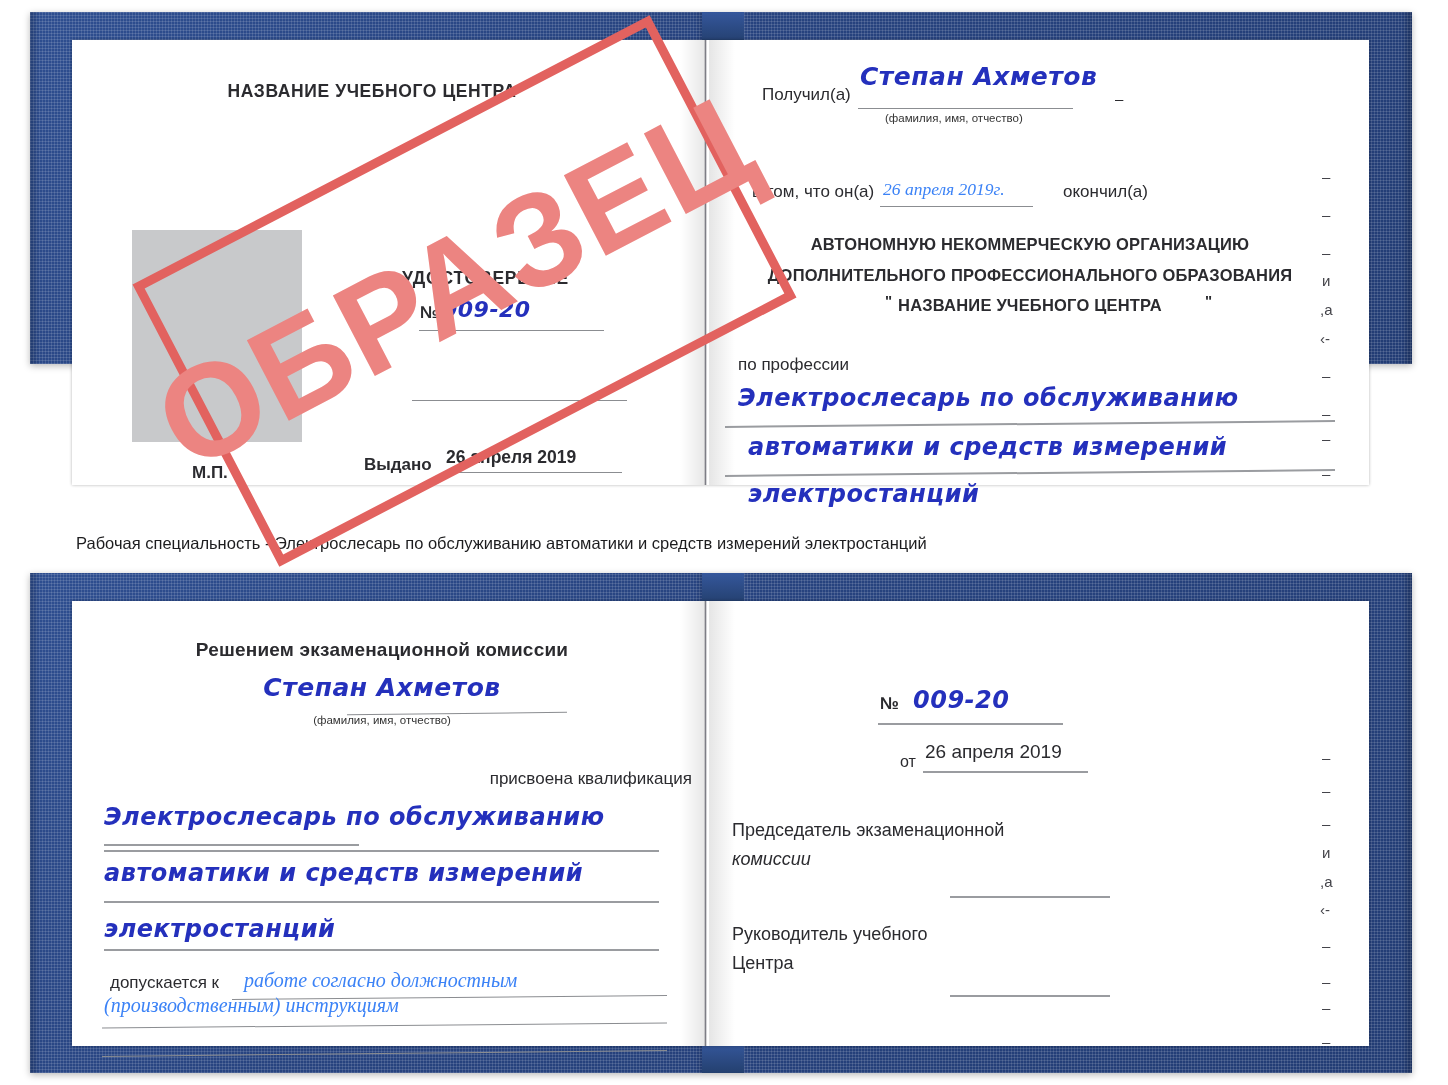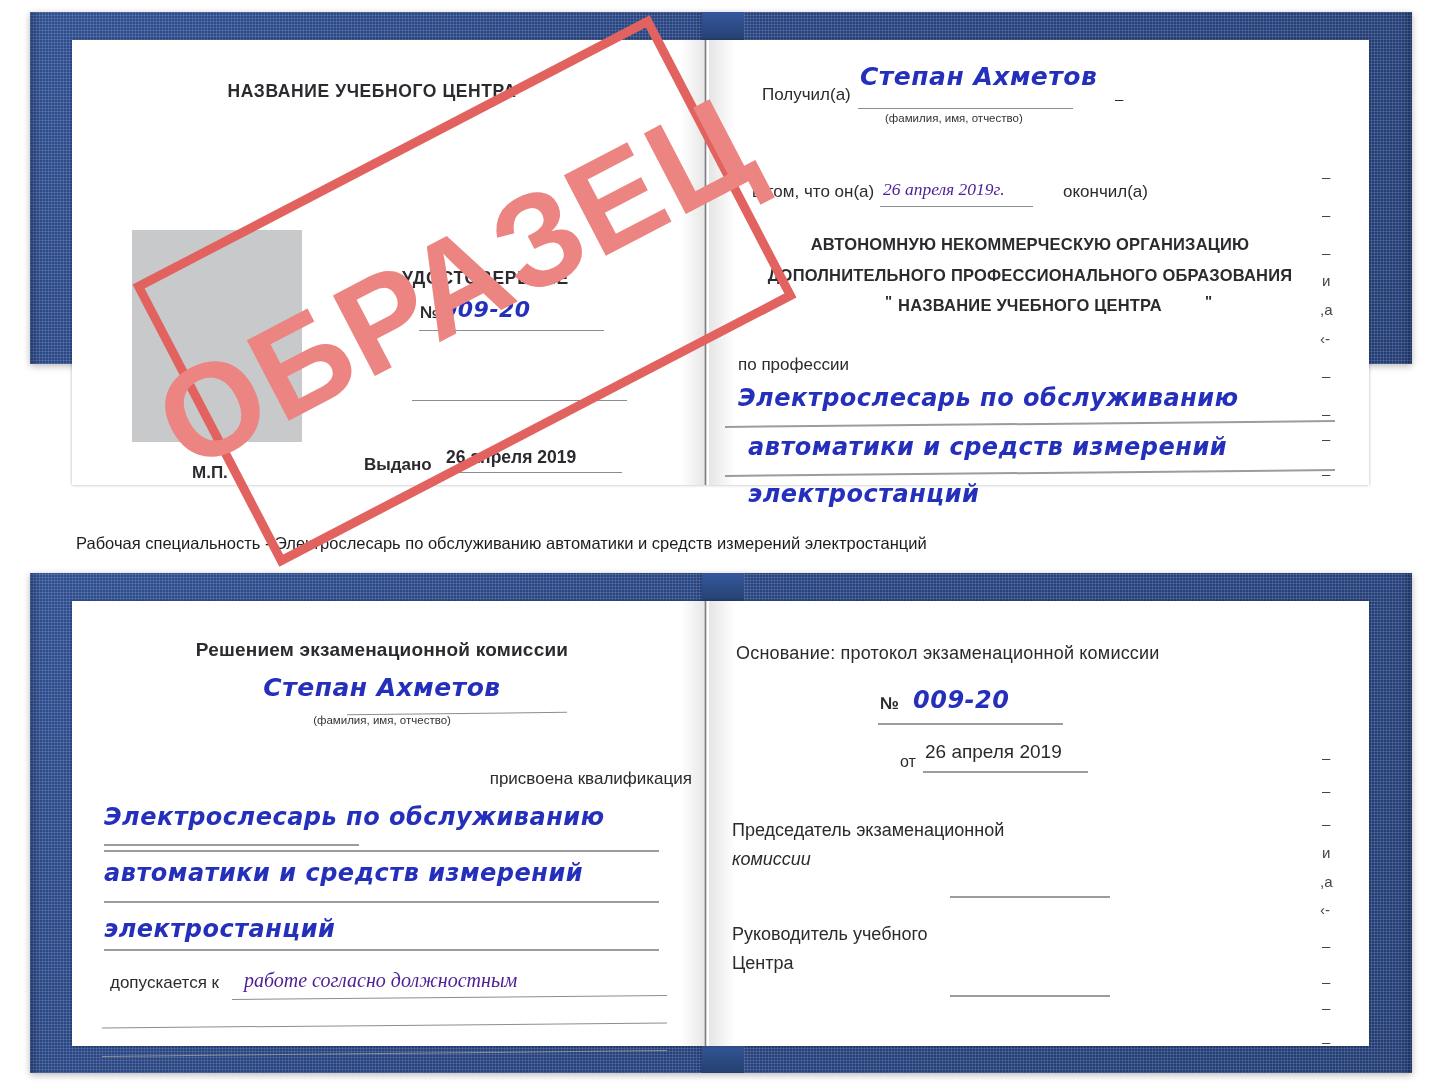--- a/index.html
+++ b/index.html
@@ -57,21 +57,21 @@
   }
 
   
   .prn{ color:#2b2b2f; font-family:"Liberation Sans","DejaVu Sans",sans-serif; }
   .hand{
     color:#2430bc;
     font-family:"DejaVu Sans","Liberation Sans",sans-serif;
     font-style:italic; font-weight:600; letter-spacing:.5px;
   }
   .ital{
-    color:#4c1d95;
+    color:#3b82f6;
     font-family:"Liberation Serif","DejaVu Serif",serif;
     font-style:italic;
   }
   .rule{ position:absolute; height:1px; background:#8b8d91; }
   .rule-d{ position:absolute; height:2px; background:#9a9ca0; }
   .caption-small{ color:#333; font-size:11px; }
 
   
   .photo-ph{ position:absolute; background:#c8c9cb; }
 
@@ -226,27 +226,27 @@
 
       <div class="abs hand nosel" style="left:32px;top:258px;font-size:24px;">автоматики и средств измерений</div>
       <div class="rule-d" style="left:32px;top:300px;width:555px;"></div>
 
       <div class="abs hand nosel" style="left:32px;top:314px;font-size:24px;">электростанций</div>
       <div class="rule-d" style="left:32px;top:348px;width:555px;"></div>
 
       <div class="abs prn nosel" style="left:38px;top:372px;font-size:17px;">допускается к</div>
       <div class="abs ital nosel" style="left:172px;top:368px;font-size:20px;">работе согласно должностным</div>
       <div class="rule" style="left:160px;top:396px;width:435px;transform:rotate(-0.5deg);"></div>
+      <div class="abs ital nosel" style="left:32px;top:393px;font-size:20px;">(производственным) инструкциям</div>
       <div class="rule" style="left:30px;top:424px;width:565px;transform:rotate(-0.5deg);"></div>
       <div class="rule" style="left:30px;top:452px;width:565px;transform:rotate(-0.6deg);"></div>
     </div>
 
     <div class="abs" style="left:638px;top:0;width:659px;height:445px;">
 
-      <div class="abs prn nosel" style="left:26px;top:42px;font-size:18px;letter-spacing:.2px;">Основание: протокол экзаменационной комиссии</div>
 
       <div class="abs prn nosel" style="left:170px;top:93px;font-size:17px;font-weight:bold;">№</div>
       <div class="abs hand nosel" style="left:203px;top:85px;font-size:24px;">009-20</div>
       <div class="rule-d" style="left:168px;top:122px;width:185px;"></div>
 
       <div class="abs prn nosel" style="left:190px;top:152px;font-size:16px;">от</div>
       <div class="abs prn nosel" style="left:215px;top:140px;font-size:19px;">26 апреля 2019</div>
       <div class="rule-d" style="left:213px;top:170px;width:165px;"></div>
 
       <div class="abs prn nosel" style="left:22px;top:219px;font-size:18px;">Председатель экзаменационной</div>

